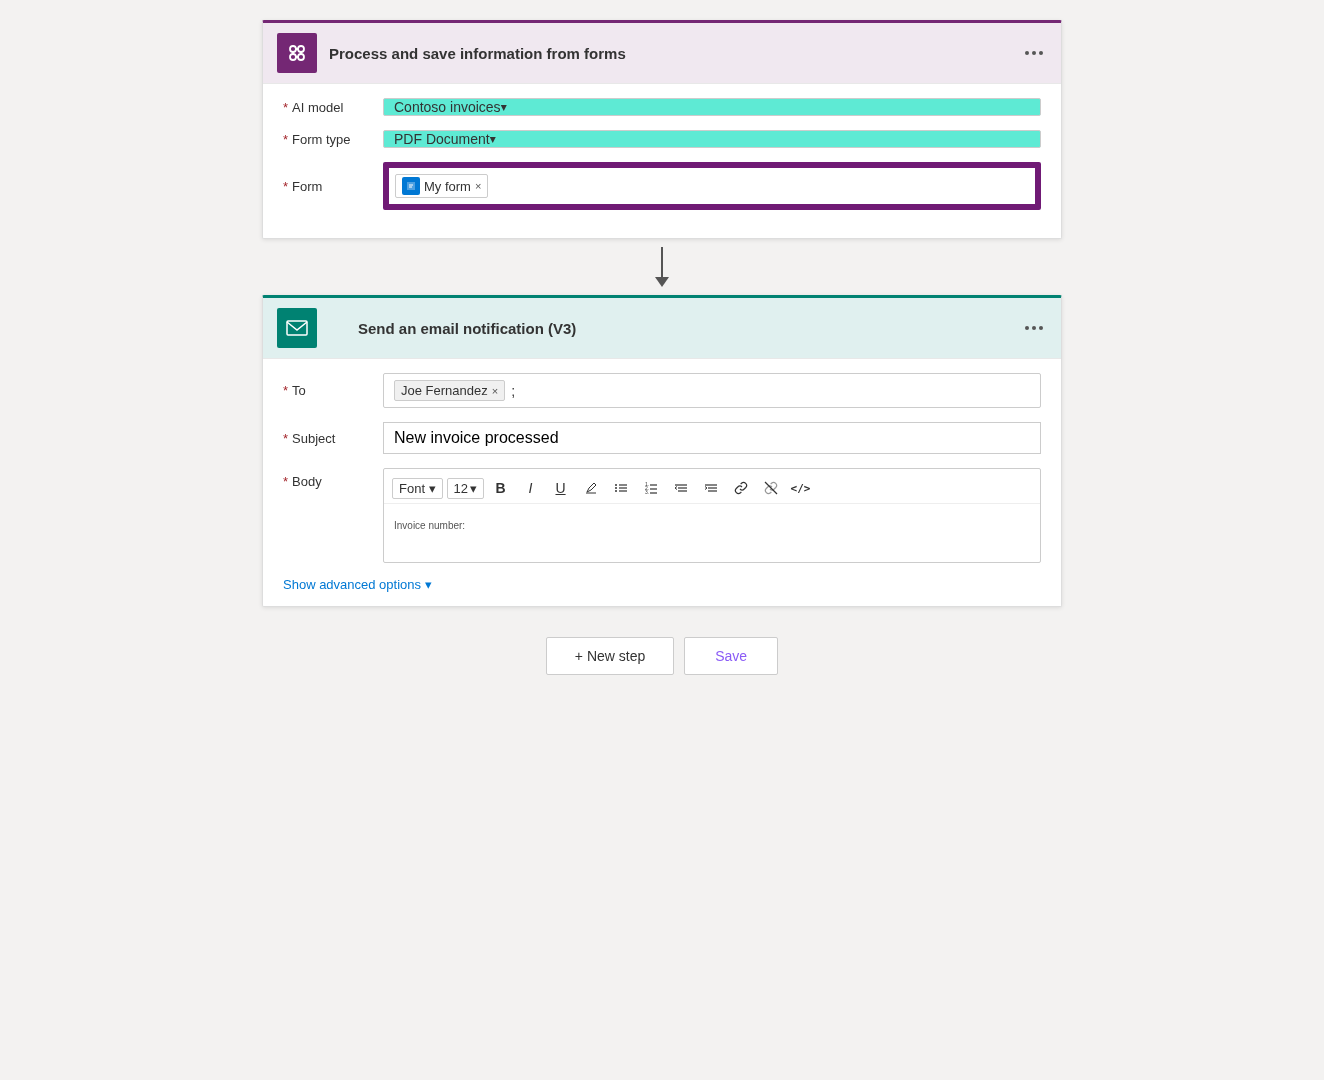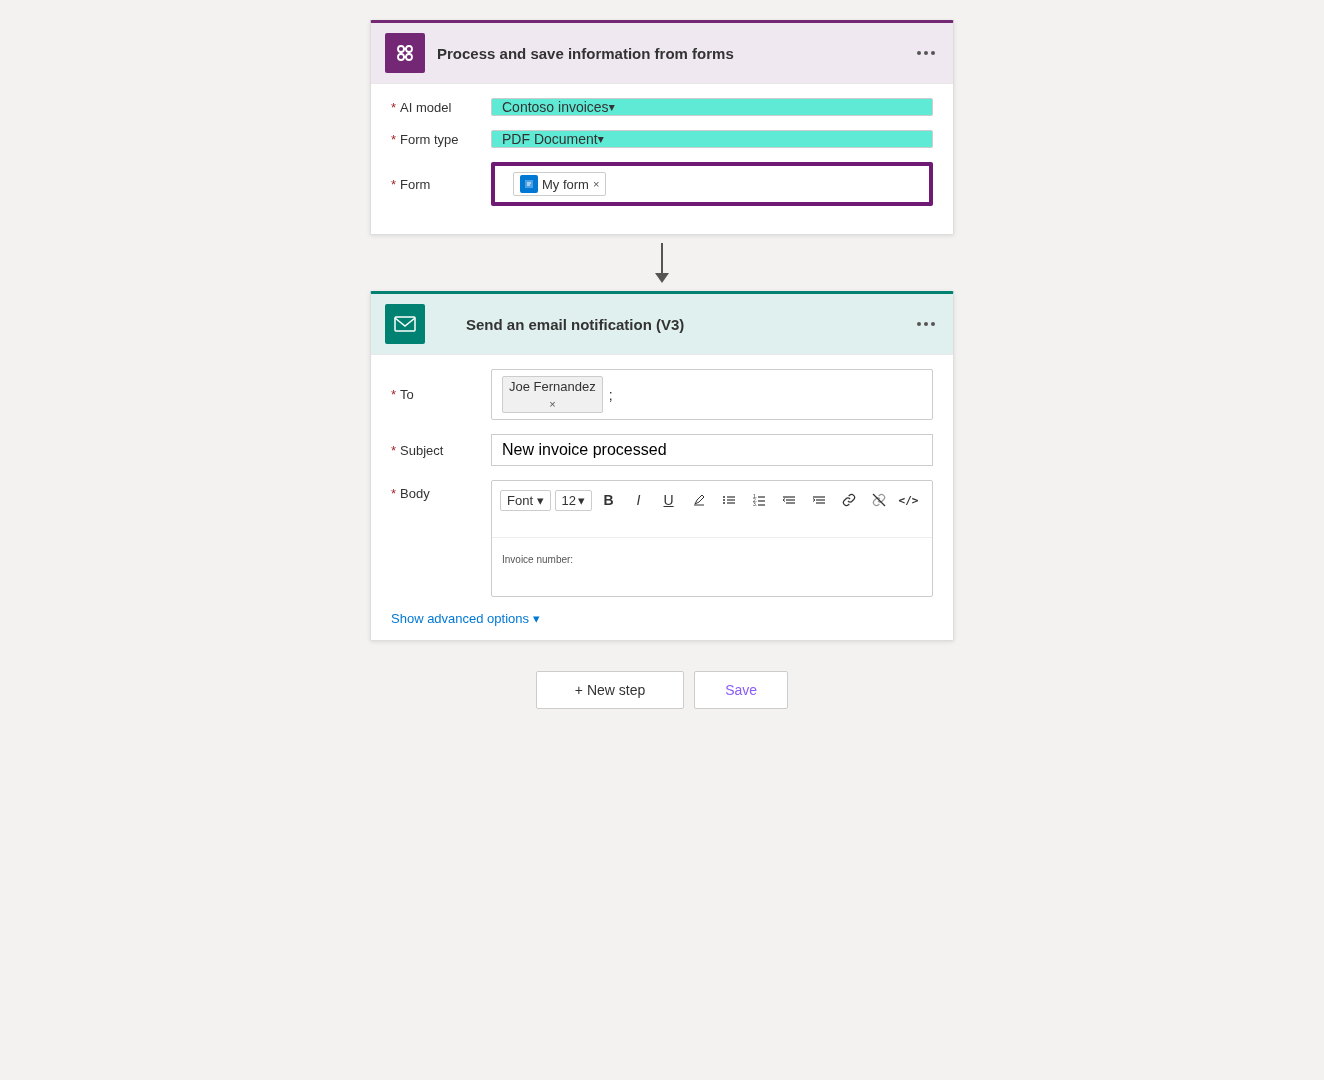--- a/index.html
+++ b/index.html
@@ -14,21 +14,21 @@
 
     .canvas {
       display: flex;
       flex-direction: column;
       align-items: center;
       padding-top: 20px;
     }
 
     
     .card {
-      width: 584px;
+      width: 800px;
       border: 1px solid #ddd;
       border-radius: 2px;
       background: #fff;
       box-shadow: 0 1px 4px rgba(0,0,0,0.1);
     }
 
     .card-header {
       display: flex;
       align-items: center;
       padding: 10px 14px;
@@ -119,23 +119,23 @@
       cursor: pointer;
     }
 
     .field-select .chevron {
       color: #333;
       font-size: 12px;
     }
 
     .form-tag-field {
       flex: 1;
-      border: 4px solid #701a75;
-      border-radius: 2px;
-      padding: 6px 18px;
+      border: 6px solid #701a75;
+      border-radius: 2px;
+      padding: 6px 6px;
       background: #fff;
       display: flex;
       align-items: center;
       gap: 6px;
     }
 
     .form-tag {
       display: flex;
       align-items: center;
       background: #fff;
@@ -202,21 +202,20 @@
 
     .person-tag {
       display: flex;
       align-items: center;
       background: #f0f0f0;
       border: 1px solid #ccc;
       border-radius: 2px;
       padding: 2px 6px;
       font-size: 13px;
       gap: 4px;
-      flex-direction: column;
     }
 
     .person-tag-close {
       cursor: pointer;
       color: #555;
       font-size: 11px;
     }
 
     
     .toolbar {
@@ -300,21 +299,21 @@
     
     .bottom-buttons {
       display: flex;
       gap: 10px;
       margin-top: 30px;
     }
 
     .btn-new-step {
       border: 1px solid #ccc;
       background: #fff;
-      padding: 10px 38px;
+      padding: 10px 28px;
       font-size: 14px;
       cursor: pointer;
       border-radius: 2px;
       color: #333;
     }
 
     .btn-save {
       border: 1px solid #ccc;
       background: #fff;
       padding: 10px 30px;
@@ -461,21 +460,21 @@
         <input class="field-input" type="text" value="New invoice processed" style="">
       </div>
 
       <div class="field-row" style="align-items:flex-start;">
         <div class="field-label" style="padding-top:6px;">
           <span class="req">*</span>
           <span class="field-label-text">Body</span>
         </div>
         <div class="body-editor">
 
-          <div class="toolbar" style="padding: 6px 8px 24px 8px;">
+          <div class="toolbar" style="padding: 6px 8px 2px 8px;">
             <div class="toolbar-font-select">
               <span>Font</span>
               <span>▾</span>
             </div>
             <div class="toolbar-font-size">
               <span>12</span>
               <span>▾</span>
             </div>
             <button class="toolbar-btn bold">B</button>
             <button class="toolbar-btn italic">I</button>

